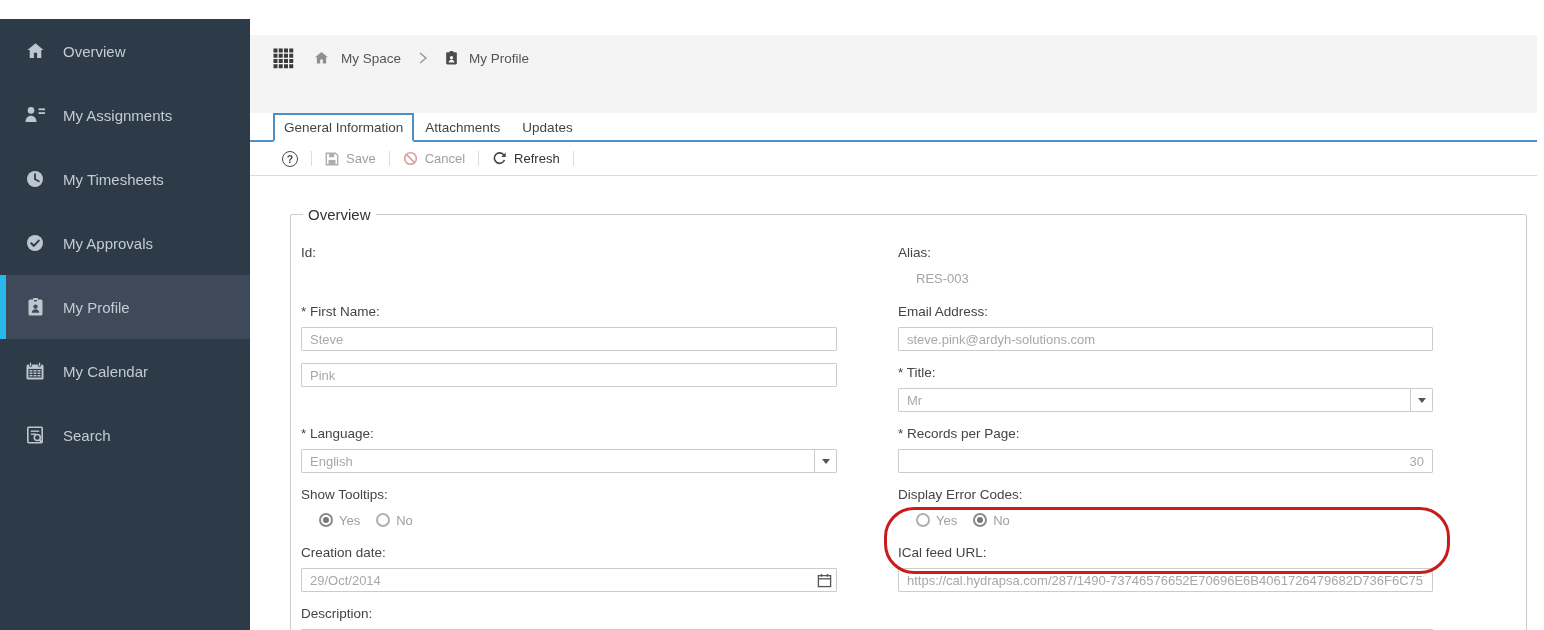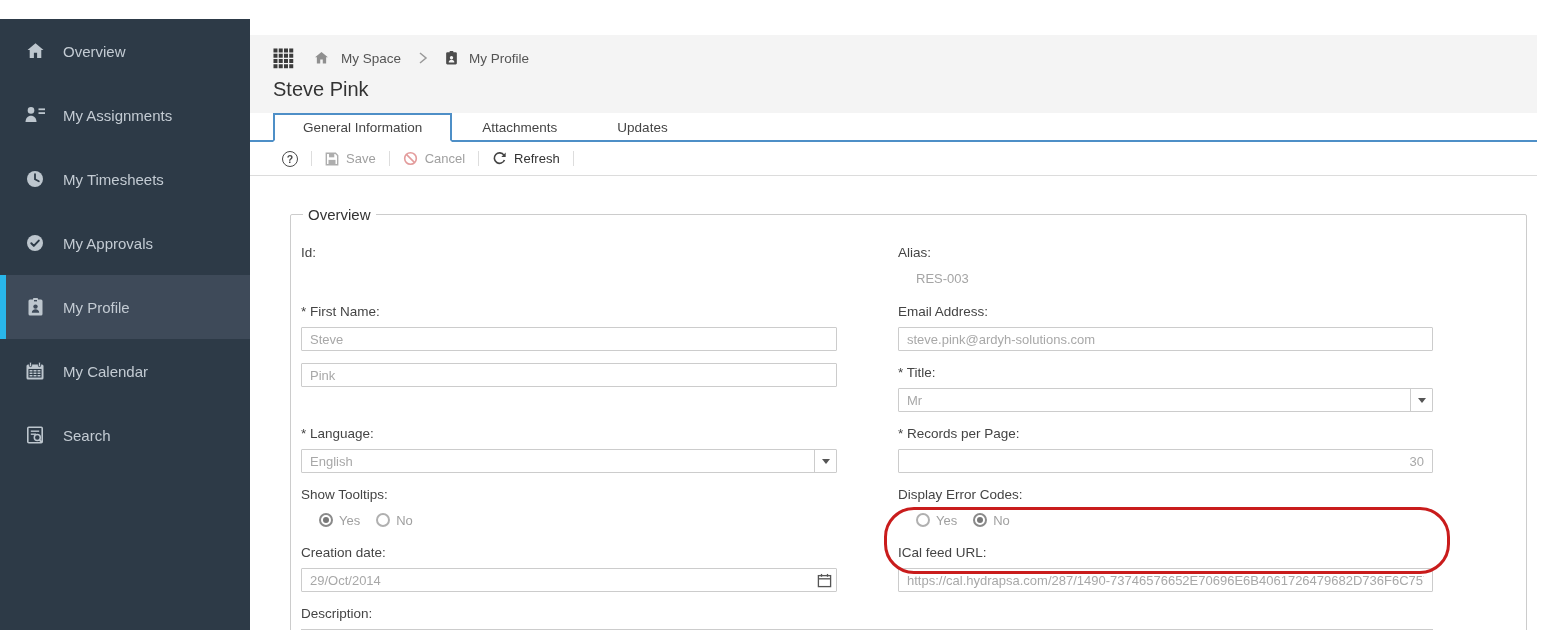--- a/index.html
+++ b/index.html
@@ -23,21 +23,21 @@
 
   
   .main{position:absolute;left:250px;top:16px;right:0;height:100%;background:#fff;}
   .header{background:#f4f4f4;height:78px;padding:10px 0 0 23px;}
   .breadcrumb{display:flex;align-items:center;gap:11px;height:26px;}
   .crumb-link{font-size:13.5px;color:#555;cursor:pointer;}
   .page-title{font-size:20px;color:#333;margin-top:7px;font-weight:400;}
 
   
   .tabs{display:flex;align-items:flex-end;padding-left:23px;border-bottom:2px solid var(--tab-border,#4e8fc7);background:#fff;}
-  .tab{padding:5px 28px;border:2px solid transparent;border-bottom:none;font-size:13.5px;color:#444;cursor:pointer;}
+  .tab{padding:5px 9px;border:2px solid transparent;border-bottom:none;font-size:13.5px;color:#444;cursor:pointer;}
   .tab.active{border-color:var(--tab-border,#4e8fc7);background:#fff;border-bottom:2px solid #fff;margin-bottom:-2px;}
 
   
   .toolbar{height:34px;display:flex;align-items:center;padding-left:30px;border-bottom:1px solid #dcdcdc;background:#fff;}
   .tb-btn{display:flex;align-items:center;gap:7px;font-size:13px;cursor:pointer;padding:0 2px;}
   .tb-btn .lbl-disabled{color:#a0a0a0;}
   .tb-btn .lbl-dark{color:#333;}
   .tb-sep{width:1px;height:15px;background:#ddd;margin:0 11px;}
   .help-circle{width:16px;height:16px;border:1.6px solid #4a4a4a;border-radius:50%;display:flex;align-items:center;justify-content:center;
     font-size:10.5px;font-weight:bold;color:#4a4a4a;}
@@ -198,21 +198,20 @@
         <span style="display:flex;">
           <svg width="13" height="16" viewBox="0 0 17 20">
               <rect x="1.5" y="2.5" width="14" height="16" rx="1.5" fill="#4c4c4c"></rect>
               <rect x="6" y="1" width="5" height="3.2" rx="0.8" fill="#4c4c4c"></rect>
               <circle cx="8.5" cy="9.6" r="2.2" fill="#f4f4f4"></circle>
               <path d="M4.8 15.8 c0-2.2 1.6-3.5 3.7-3.5 s3.7 1.3 3.7 3.5 z" fill="#f4f4f4"></path>
             </svg>
         </span>
         <span class="crumb-link">My Profile</span>
       </div>
-      <div class="page-title">Steve Pink</div>
     </div>
 
     <div class="tabs">
       <div class="tab active">General Information</div>
       <div class="tab">Attachments</div>
       <div class="tab">Updates</div>
     </div>
 
     <div class="toolbar">
       <span class="tb-btn">

